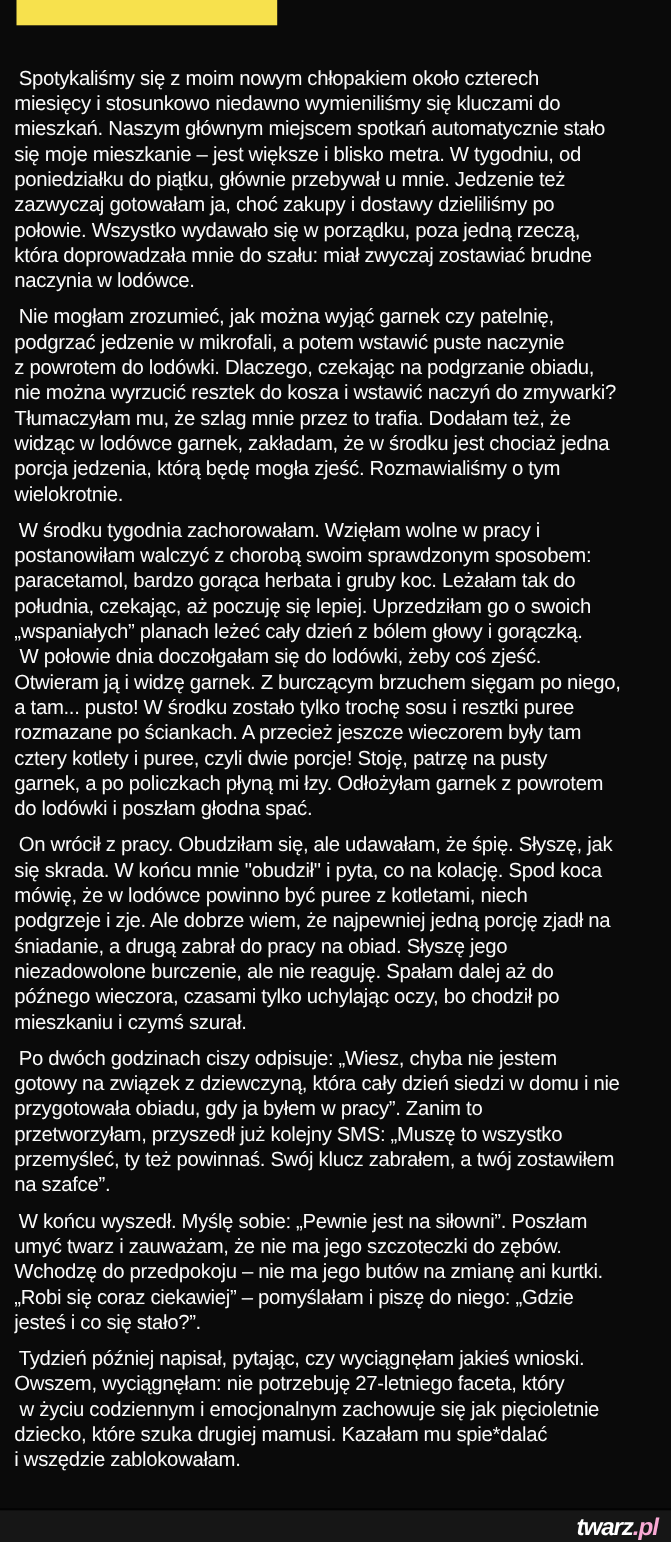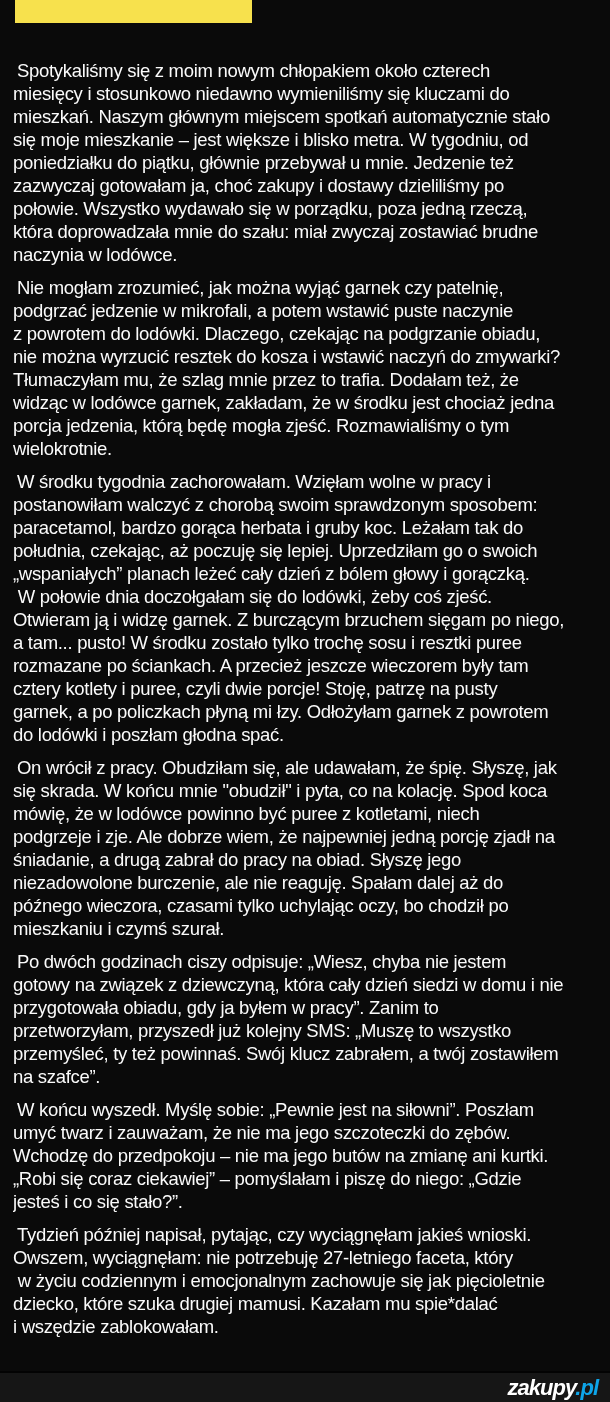--- a/index.html
+++ b/index.html
@@ -122,15 +122,15 @@
 jesteś i co się stało?”.</p>
   <p>Tydzień później napisał, pytając, czy wyciągnęłam jakieś wnioski.
 Owszem, wyciągnęłam: nie potrzebuję 27-letniego faceta, który
  w życiu codziennym i emocjonalnym zachowuje się jak pięcioletnie
 dziecko, które szuka drugiej mamusi. Kazałam mu spie*dalać
 i wszędzie zablokowałam.</p>
 </div>
 
 <div class="footer-bar" style="background: rgb(22, 22, 22);">
   <div class="site-logo">
-    <span class="logo-main" style="color: rgb(255, 255, 255);">zakupy</span><span class="logo-suffix" style="color: #0ea5e9;">.pl</span>
+    <span class="logo-main" style="color: rgb(255, 255, 255);">twarz</span><span class="logo-suffix" style="color: #f9a8d4;">.pl</span>
   </div>
 </div>
 
 </body></html>

